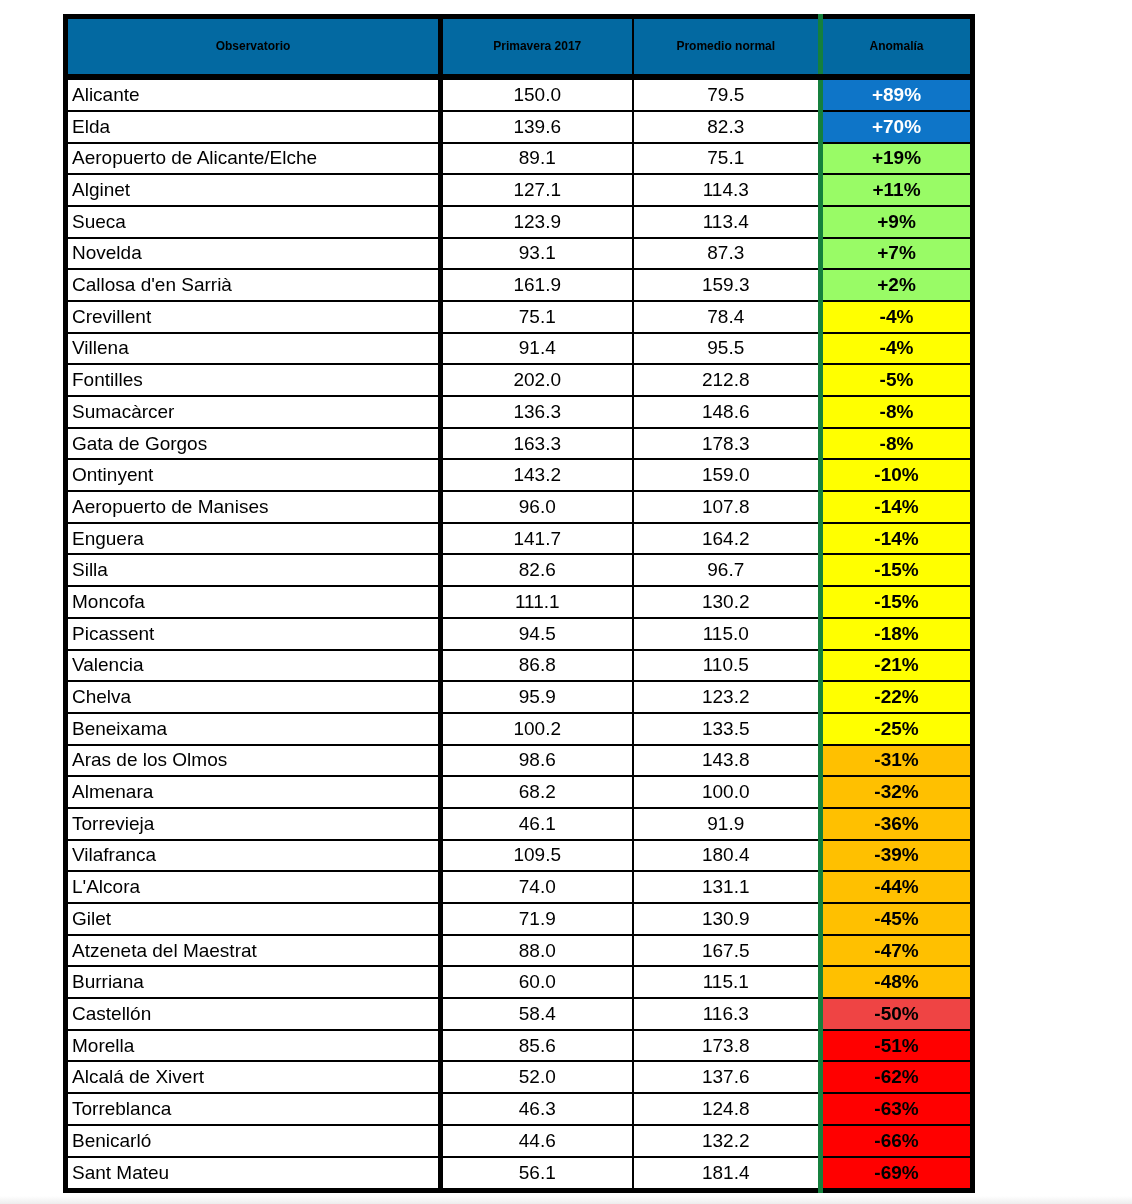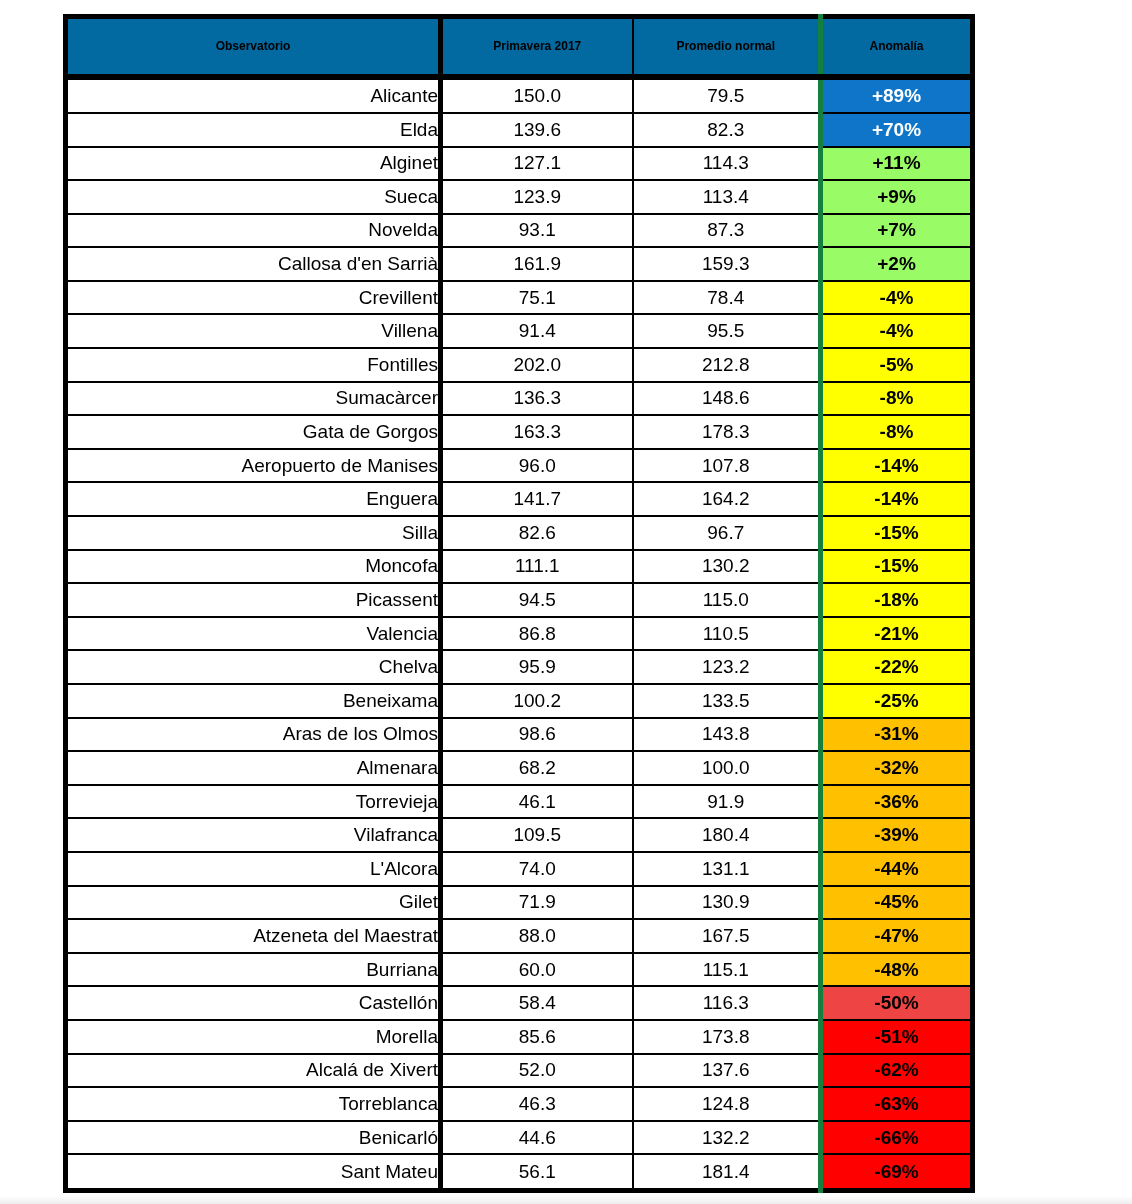--- a/index.html
+++ b/index.html
@@ -47,21 +47,21 @@
     vertical-align: middle;
     border-top: 2px solid #000000;
     padding: 0;
     overflow: hidden;
     white-space: nowrap;
   }
   .c0 { width: 375px; border-right: 5px solid #000000; }
   .c1 { width: 192px; border-right: 2px solid #000000; }
   .c2 { width: 188px; border-right: 5px solid #15803d; }
   .c3 { width: 152px; }
-  td.c0 { text-align: right; padding-left: 4px; }
+  td.c0 { text-align: left; padding-left: 4px; }
   td.c1, td.c2 { text-align: center; }
   td.c3 { text-align: center; font-weight: bold; }
   .page-bottom-edge {
     position: absolute;
     left: 0; bottom: 0;
     width: 1132px; height: 8px;
     background: linear-gradient(#ffffff, #ededed);
   }
 </style>
 </head>
@@ -91,20 +91,26 @@
     <td class="c2">79.5</td>
     <td class="c3" style="background-color: rgb(14, 117, 200); color: rgb(255, 255, 255);">+89%</td>
   </tr>
           <tr>
     <td class="c0">Elda</td>
     <td class="c1">139.6</td>
     <td class="c2">82.3</td>
     <td class="c3" style="background-color: rgb(14, 117, 200); color: rgb(255, 255, 255);">+70%</td>
   </tr>
           <tr>
+    <td class="c0">Aeropuerto de Alicante/Elche</td>
+    <td class="c1">89.1</td>
+    <td class="c2">75.1</td>
+    <td class="c3" style="background-color: rgb(153, 251, 102); color: rgb(0, 0, 0);">+19%</td>
+  </tr>
+          <tr>
     <td class="c0">Alginet</td>
     <td class="c1">127.1</td>
     <td class="c2">114.3</td>
     <td class="c3" style="background-color: rgb(153, 251, 102); color: rgb(0, 0, 0);">+11%</td>
   </tr>
           <tr>
     <td class="c0">Sueca</td>
     <td class="c1">123.9</td>
     <td class="c2">113.4</td>
     <td class="c3" style="background-color: rgb(153, 251, 102); color: rgb(0, 0, 0);">+9%</td>
@@ -143,20 +149,26 @@
     <td class="c0">Sumacàrcer</td>
     <td class="c1">136.3</td>
     <td class="c2">148.6</td>
     <td class="c3" style="background-color: rgb(255, 255, 0); color: rgb(0, 0, 0);">-8%</td>
   </tr>
           <tr>
     <td class="c0">Gata de Gorgos</td>
     <td class="c1">163.3</td>
     <td class="c2">178.3</td>
     <td class="c3" style="background-color: rgb(255, 255, 0); color: rgb(0, 0, 0);">-8%</td>
+  </tr>
+          <tr>
+    <td class="c0">Ontinyent</td>
+    <td class="c1">143.2</td>
+    <td class="c2">159.0</td>
+    <td class="c3" style="background-color: rgb(255, 255, 0); color: rgb(0, 0, 0);">-10%</td>
   </tr>
           <tr>
     <td class="c0">Aeropuerto de Manises</td>
     <td class="c1">96.0</td>
     <td class="c2">107.8</td>
     <td class="c3" style="background-color: rgb(255, 255, 0); color: rgb(0, 0, 0);">-14%</td>
   </tr>
           <tr>
     <td class="c0">Enguera</td>
     <td class="c1">141.7</td>

